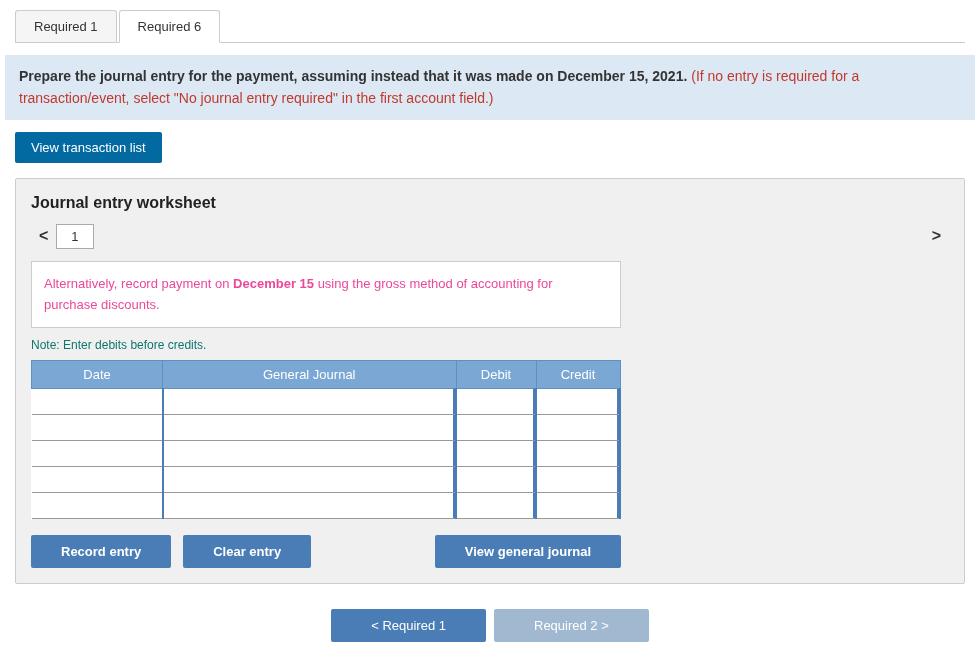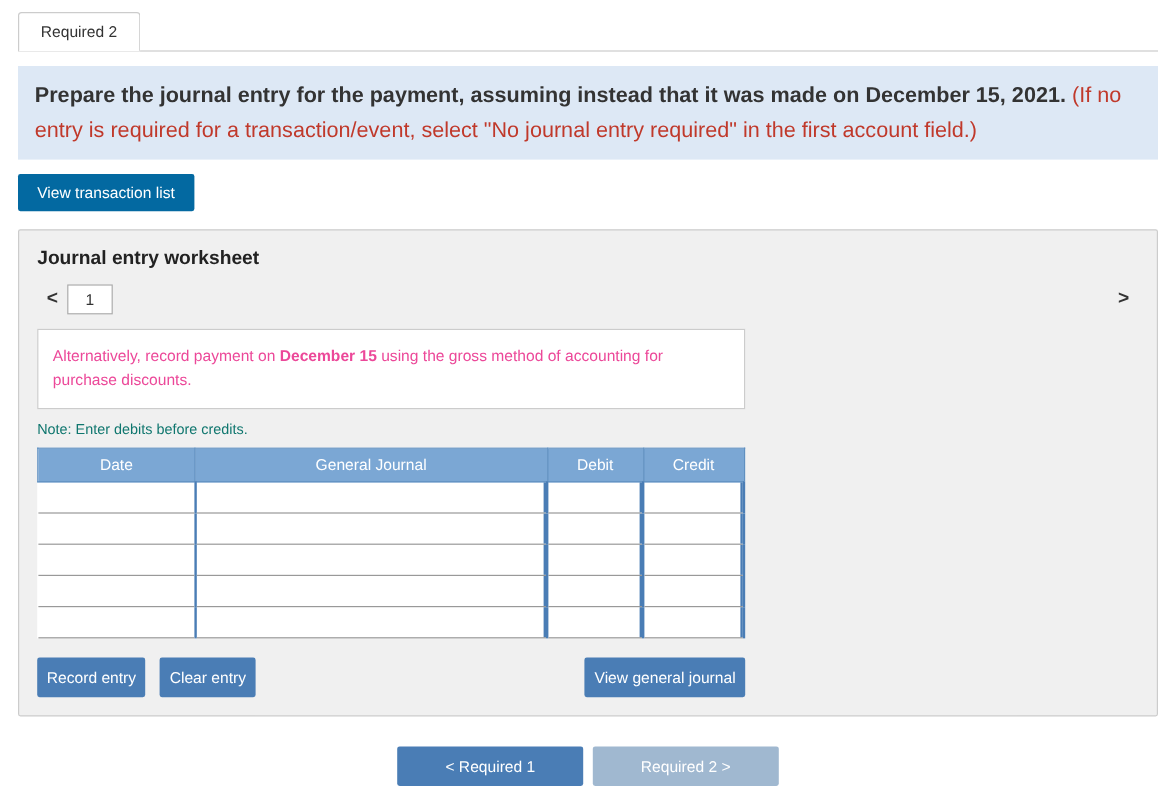--- a/index.html
+++ b/index.html
@@ -33,23 +33,23 @@
       background: #fff;
       border-bottom: 1px solid #fff;
       margin-bottom: -1px;
       font-weight: normal;
     }
 
     
     .info-box {
       background: #dde8f5;
       border: none;
-      margin: 12px 15px;
+      margin: 12px 5px;
       padding: 10px 14px;
-      font-size: 18px;
+      font-size: 14px;
       line-height: 1.6;
       color: #333;
     }
     .info-box .highlight {
       font-weight: bold;
     }
     .info-box .parenthetical {
       color: #c0392b;
     }
 
@@ -181,24 +181,25 @@
     .buttons-row {
       display: flex;
       gap: 12px;
       align-items: center;
       max-width: 590px;
     }
     .btn-action {
       background: #4a7db5;
       color: #fff;
       border: none;
-      padding: 9px 8px;
+      padding: 9px 30px;
       cursor: pointer;
       font-size: 13px;
       border-radius: 2px;
+      font-weight: bold;
     }
     .btn-spacer { flex: 1; }
 
     
     .bottom-nav {
       display: flex;
       justify-content: center;
       gap: 8px;
       margin-top: 25px;
       padding-bottom: 20px;
@@ -216,21 +217,22 @@
     }
     .bottom-nav-btn.inactive {
       background: #a0b8d0;
       color: #fff;
     }
   </style>
 </head>
 <body>
 
 <div class="tabs-container">
-  <div class="tab active">Required 2</div>
+  <div class="tab">Required 1</div>
+  <div class="tab active">Required 6</div>
 </div>
 
 <div class="info-box">
   <span class="highlight">Prepare the journal entry for the payment, assuming instead that it was made on December 15, 2021.</span>
   <span class="parenthetical">(If no entry is required for a transaction/event, select "No journal entry required" in the first account field.)</span>
 </div>
 
 <div class="view-transaction-btn">
   <button class="btn-blue">View transaction list</button>
 </div>

